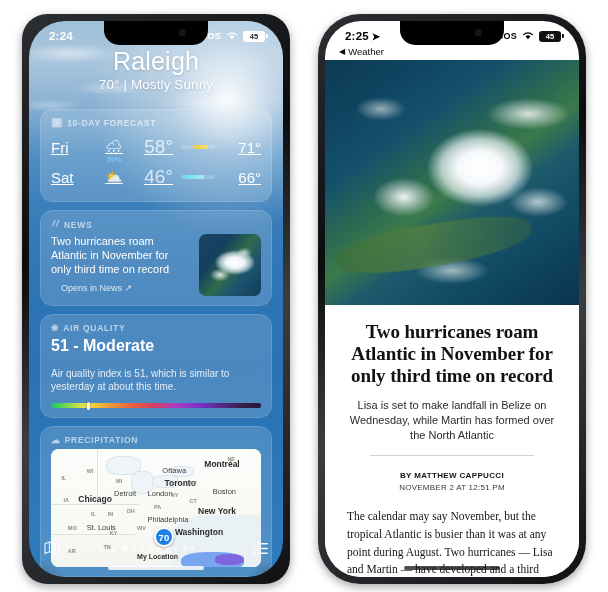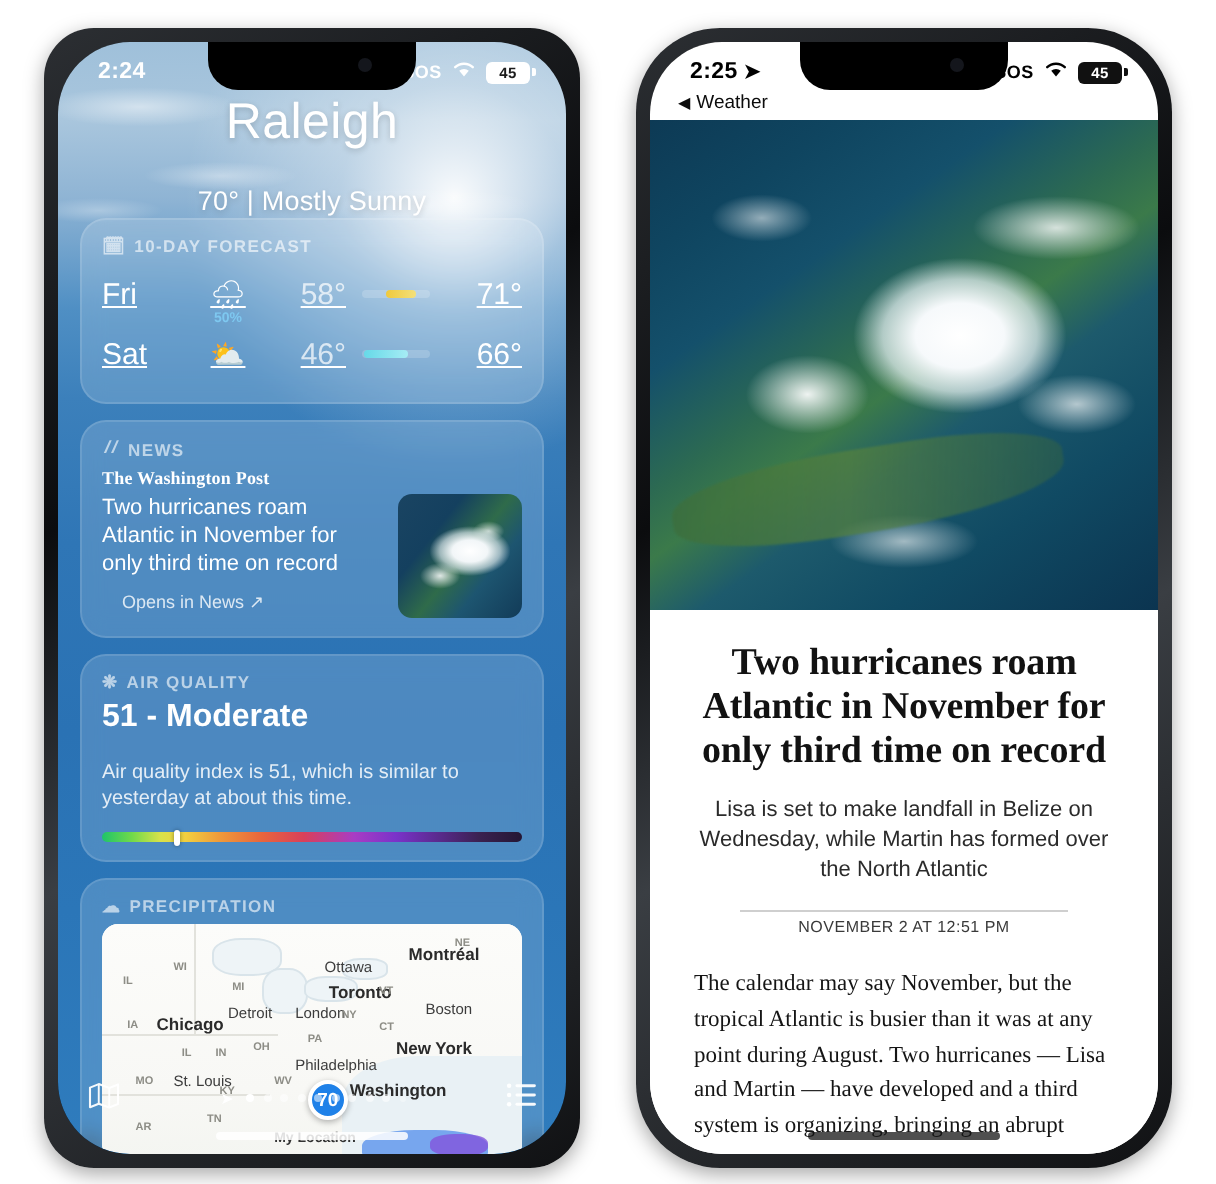--- a/index.html
+++ b/index.html
@@ -89,21 +89,21 @@
       radial-gradient(ellipse 80px 13px at 72% 76%, rgba(255,255,255,.3), rgba(255,255,255,0) 70%),
       radial-gradient(ellipse 46px 9px at 8% 78%, rgba(255,255,255,.3), rgba(255,255,255,0) 70%);
     pointer-events: none;
   }
   .wx-head { position: absolute; left: 0; right: 0; top: 26px; text-align: center; color: #fff; }
   .wx-city {
     font-size: 25px; font-weight: normal; letter-spacing: .2px;
     text-shadow: 0 1px 3px rgba(0,0,0,.18);
   }
   .wx-sub {
-    margin-top: 17px; font-size: 13.5px; letter-spacing: .1px;
+    margin-top: 1px; font-size: 13.5px; letter-spacing: .1px;
     text-shadow: 0 1px 3px rgba(0,0,0,.18);
   }
   .wx-scroll {
     position: absolute; left: 0; right: 0; top: 88px; bottom: 44px;
     padding: 0 11px;
   }
   .card {
     background: rgba(255,255,255,.16);
     border: .5px solid rgba(255,255,255,.12);
     border-radius: 13px;
@@ -122,21 +122,21 @@
   .fc-row {
     display: flex; align-items: center; height: 30px; color: #fff; text-decoration: underline;
   }
   .fc-day { width: 42px; font-size: 15px; font-weight: 500; }
   .fc-ico { width: 42px; text-align: center; position: relative; }
   .fc-glyph { font-size: 14px; line-height: 1; }
   .fc-pop {
     position: absolute; left: 0; right: 0; bottom: -9px;
     font-size: 7px; font-weight: bold; color: #7ec8f0;
   }
-  .fc-lo { width: 38px; text-align: right; font-size: 15px; color: rgba(255,255,255,.72); }
+  .fc-lo { width: 38px; text-align: right; font-size: 19px; color: rgba(255,255,255,.72); }
   .fc-bar { flex: 1; padding: 0 8px; }
   .fc-track { position: relative; height: 3.5px; border-radius: 2px; background: rgba(255,255,255,.18); }
   .fc-fill { position: absolute; top: 0; height: 3.5px; border-radius: 2px; }
   .fc-hi { width: 38px; text-align: right; font-size: 15px; font-weight: 500; }
 
   
   .news-src {
     font-family: "Liberation Serif", serif;
     font-size: 9px; font-weight: bold; color: #fff; letter-spacing: .1px;
     margin-bottom: 3px;
@@ -359,21 +359,20 @@
 
           <div class="card">
             <div class="card-hd">
               <span class="ic">
                 <svg width="9" height="9" viewBox="0 0 10 10">
                   <path d="M1 8.4 L4.2 1.2 L5.4 1.2 L2.3 8.4 Z M5 8.4 L8.2 1.2 L9.4 1.2 L6.3 8.4 Z" fill="rgba(255,255,255,.62)"></path>
                 </svg>
               </span>
               <span>NEWS</span>
             </div>
-            <div class="news-src">The Washington Post</div>
             <div class="news-body">
               <div class="news-text">
                 <div class="news-title">Two hurricanes roam Atlantic in November for only third time on record</div>
                 <div class="news-link">Opens in News ↗</div>
               </div>
               <div class="news-thumb"></div>
             </div>
           </div>
 
           <div class="card">
@@ -511,20 +510,21 @@
         </div>
 
         <div class="hero">
           <div class="hero-land"></div>
         </div>
 
         <div class="art-body">
           <div class="art-title">Two hurricanes roam Atlantic in November for only third time on record</div>
           <div class="art-sub">Lisa is set to make landfall in Belize on Wednesday, while Martin has formed over the North Atlantic</div>
           <div class="art-rule"></div>
+          <div class="art-byline">BY MATTHEW CAPPUCCI</div>
           <div class="art-date">NOVEMBER 2 AT 12:51 PM</div>
           <div class="art-para">The calendar may say November, but the tropical Atlantic is busier than it was at any point during August. Two hurricanes — Lisa and Martin — have developed and a third system is organizing, bringing an abrupt</div>
         </div>
 
         <div class="home-bar dark"></div>
       </div>
     </div>
   </div>
 
 </div>

